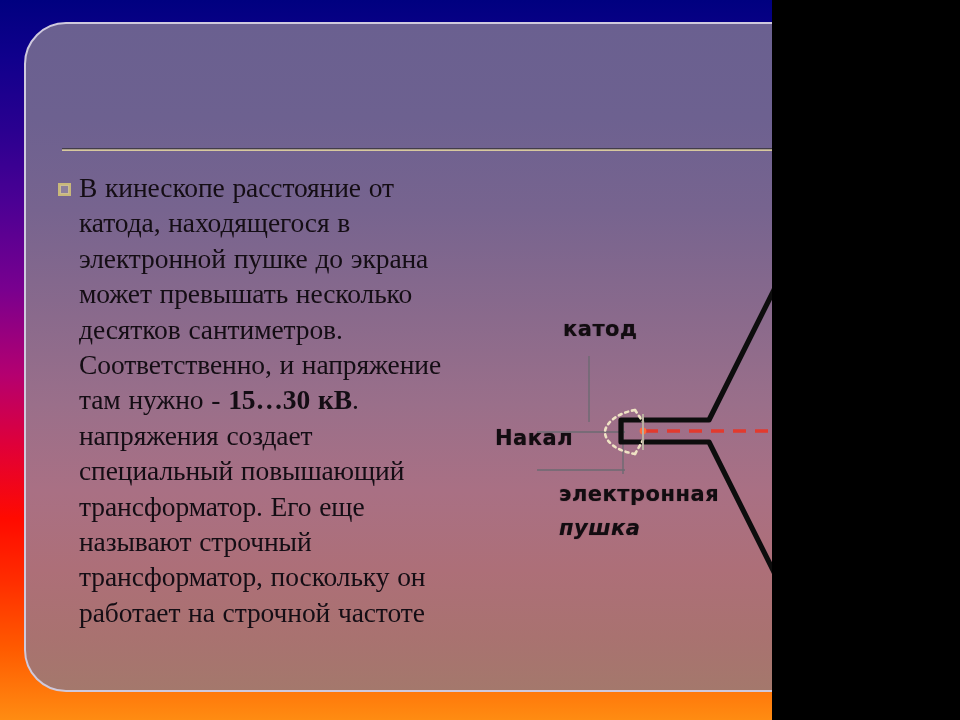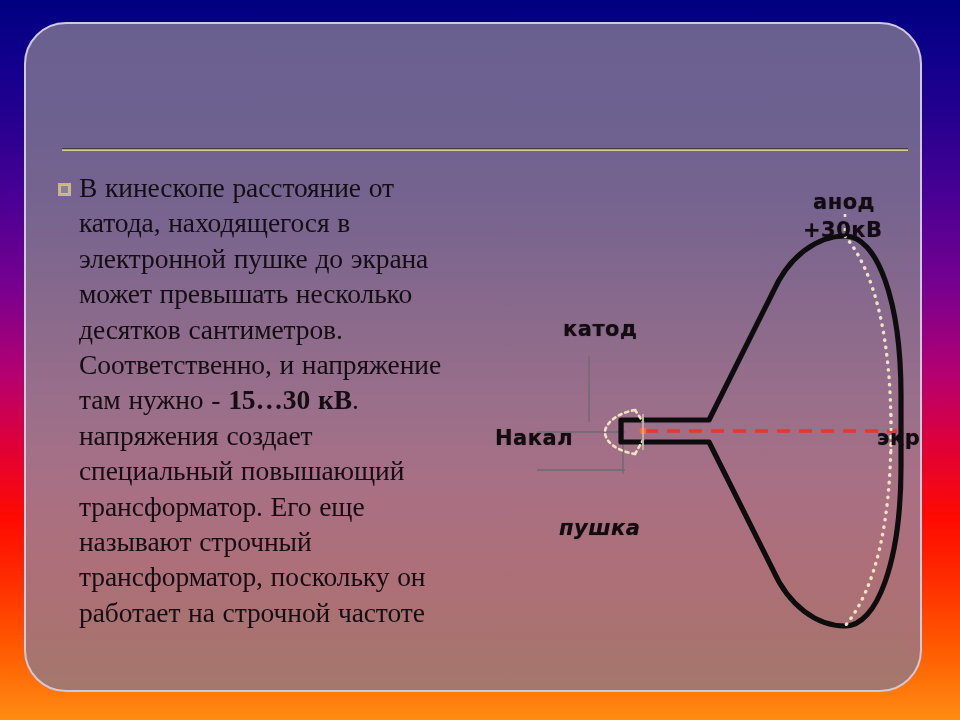--- a/index.html
+++ b/index.html
@@ -2,21 +2,21 @@
 <html><head>
 <meta charset="utf-8">
 <style>
   html, body {
     margin: 0;
     padding: 0;
     background: #000;
   }
   #slide {
     position: relative;
-    width: 960px;
+    width: 772px;
     height: 720px;
     overflow: hidden;
     font-family: "Liberation Serif", serif;
     
     background: linear-gradient(to bottom,
         #000080 0%,
         #10008c 8%,
         #2a0090 18%,
         #4b0094 28%,
         #78008f 40%,
@@ -176,18 +176,19 @@
         <line x1="166" y1="240" x2="166" y2="276" stroke="#b9b0a0" stroke-width="2"></line>
 
         <line x1="368" y1="40" x2="368" y2="62" stroke="#efe3c4" stroke-width="2.6" stroke-dasharray="3 4"></line>
         <line x1="414" y1="240" x2="414" y2="280" stroke="#efe3c4" stroke-width="2.6" stroke-dasharray="3 4"></line>
       </svg>
 
       <span class="dlabel" id="lbl-anod">анод</span>
       <span class="dlabel" id="lbl-anod2">+30кВ</span>
       <span class="dlabel" id="lbl-katod">катод</span>
       <span class="dlabel" id="lbl-nakal">Накал</span>
+      <span class="dlabel" id="lbl-gun1">электронная</span>
       <span class="dlabel" id="lbl-gun2">пушка</span>
       <span class="dlabel" id="lbl-ekran">экран</span>
     </div>
 
   </div>
 </div>
 
 </body></html>

